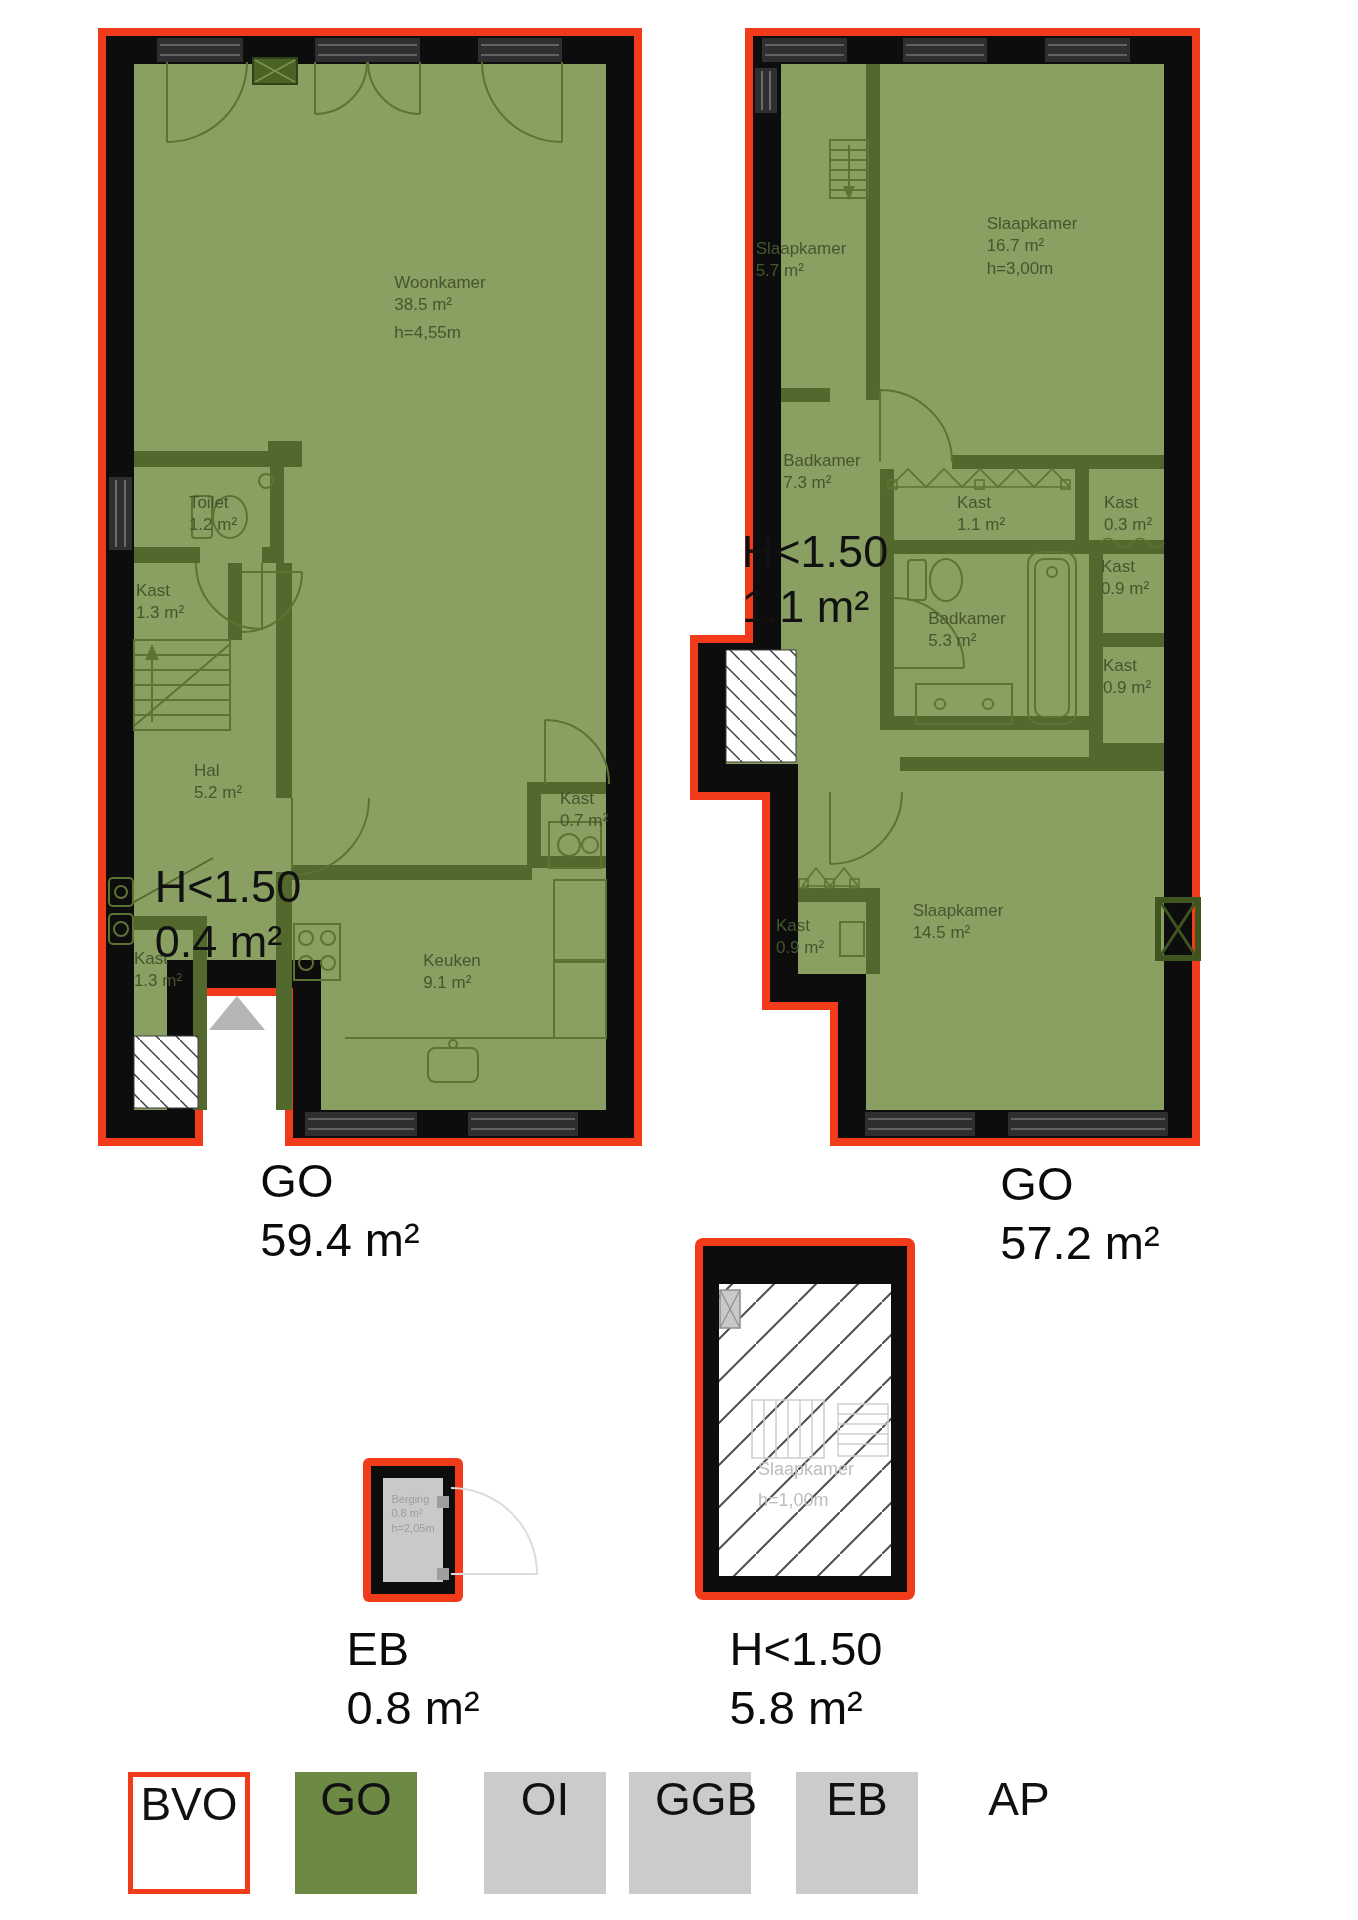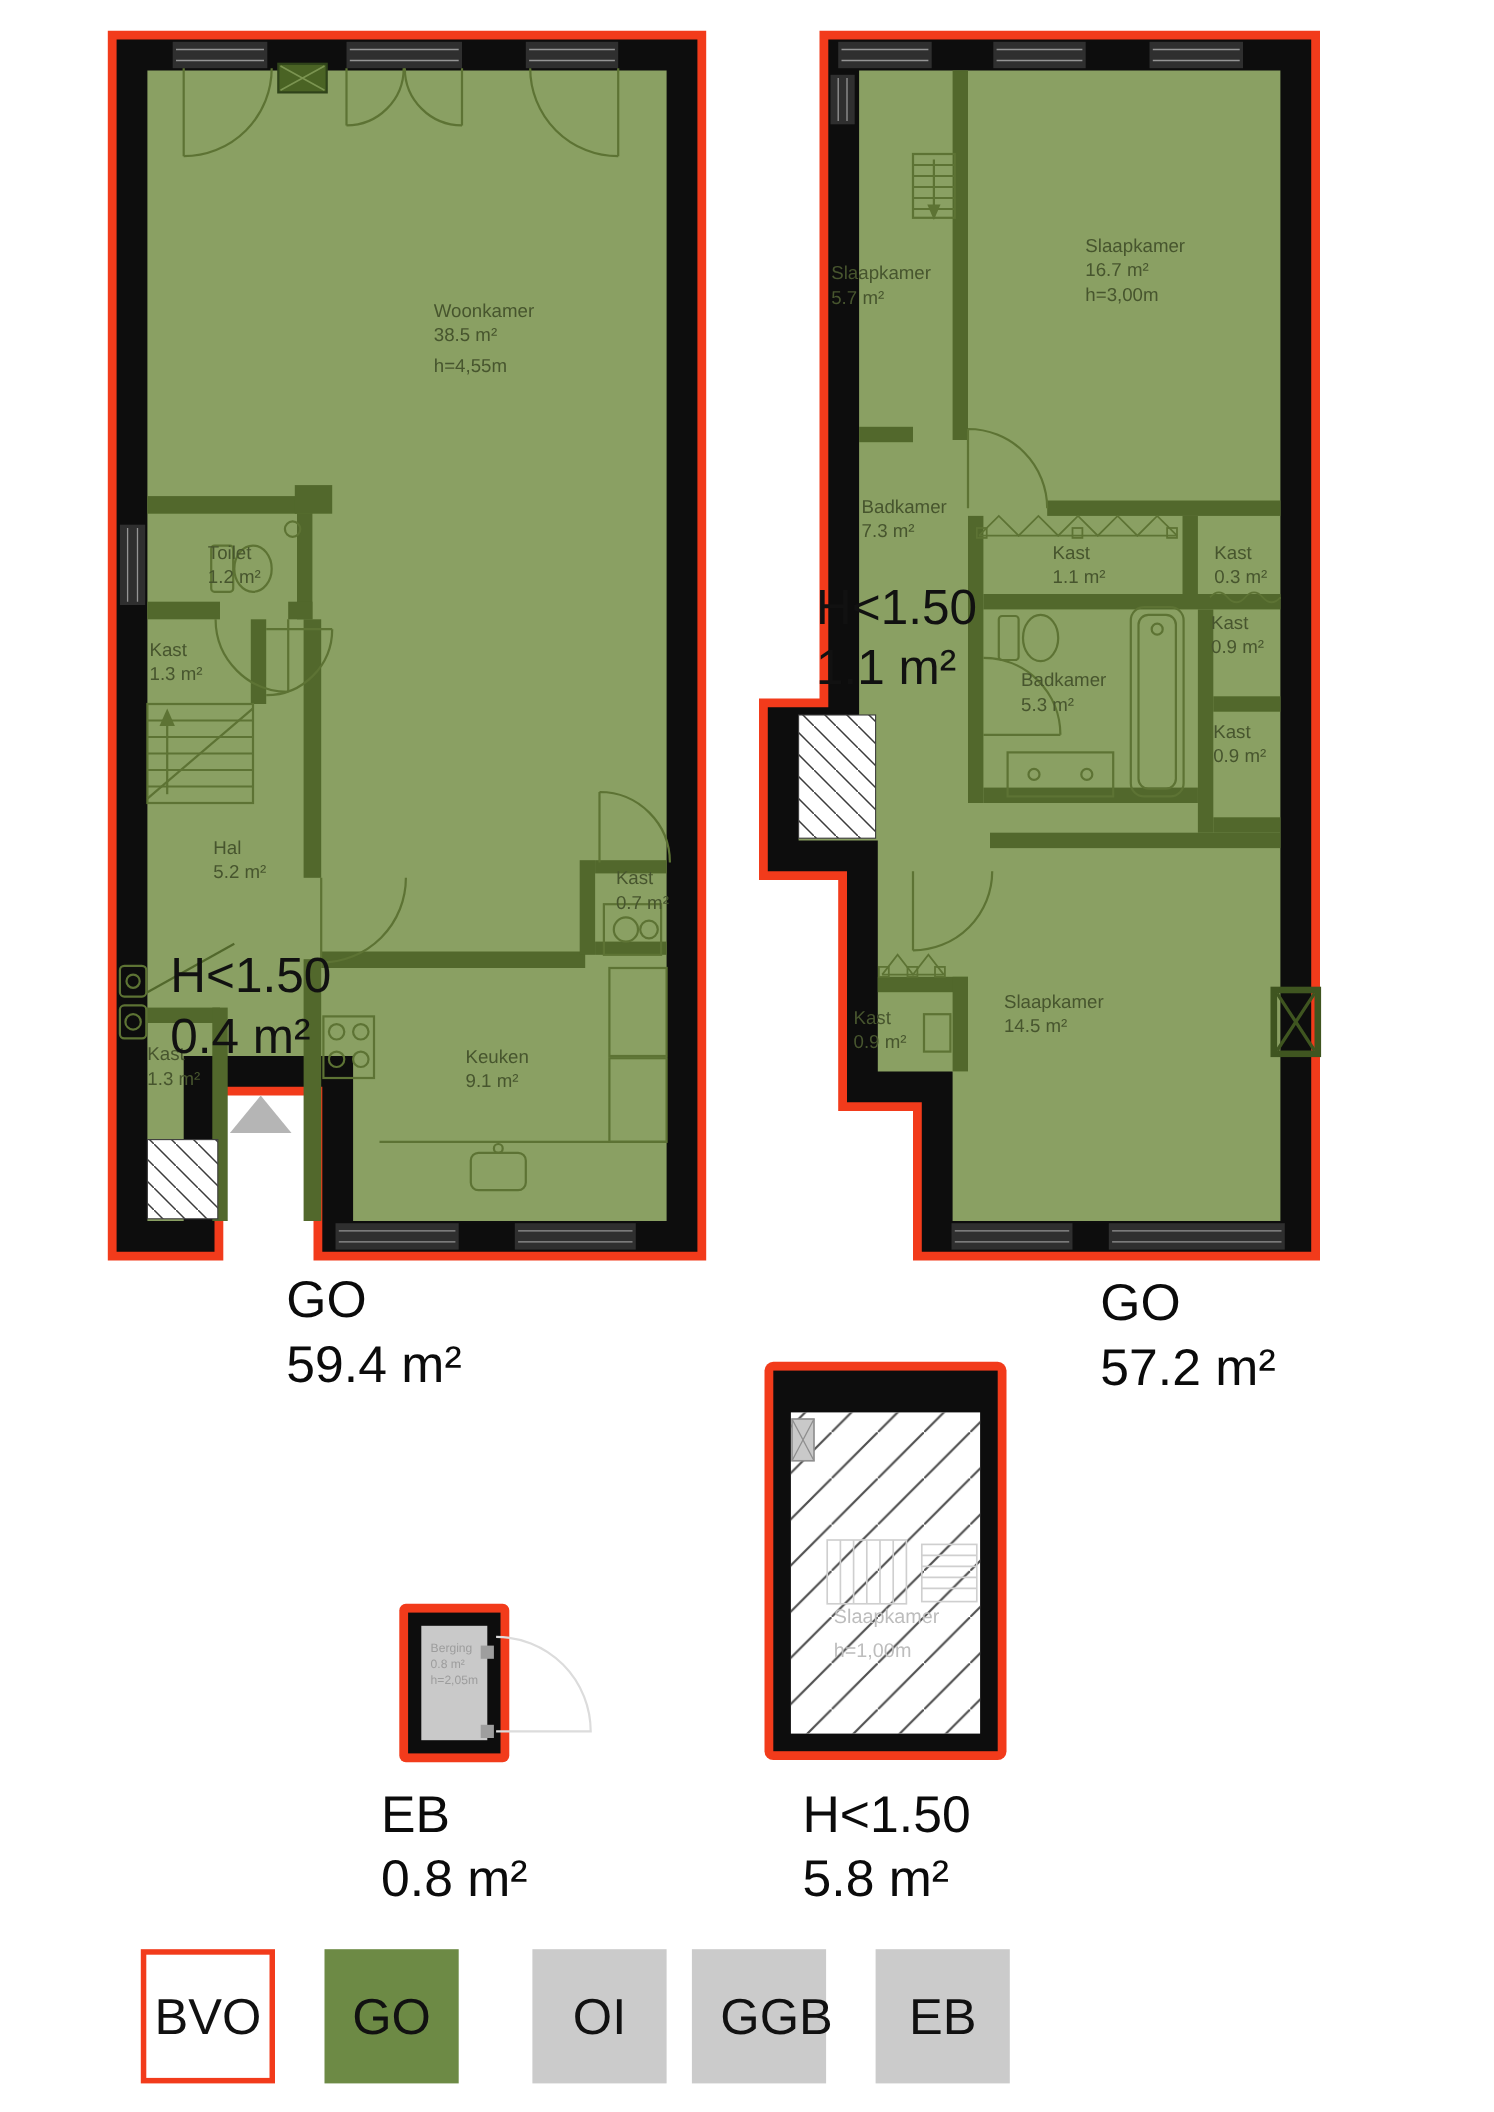--- a/index.html
+++ b/index.html
@@ -15,21 +15,21 @@
   .lbl span{display:block;}
   .room{font-size:17px;line-height:1.32;color:#47552e;}
   .room .hgt{margin-top:5px;}
   .big{font-size:45px;line-height:1.22;color:#111111;}
   .caption{font-size:47px;line-height:1.25;color:#0b0b0b;}
   .storage-lbl{font-size:11px;line-height:1.3;color:#9d9d9d;}
   .attic-lbl{font-size:18px;line-height:1.3;color:#bdbdbd;}
   .attic-lbl .hgt{margin-top:8px;}
   .legend-box{
     position:absolute;top:1772px;width:122px;height:122px;
-    display:flex;align-items:center;justify-content:center;
+    display:flex;justify-content:center;
     font-size:46px;color:#111111;box-sizing:border-box;
   }
   .legend-bvo{background:#ffffff;border:5px solid #f23b1b;}
   .legend-go{background:#6d8a45;}
   .legend-grey{background:#cbcbcb;}
   .legend-none{background:transparent;}
 </style>
 </head>
 <body>
 
@@ -389,14 +389,17 @@
     </div>
 <div class="legend-box legend-grey" style="left:484px;">
       <span>OI</span>
     </div>
 <div class="legend-box legend-grey" style="left:629px;padding-left:32px;">
       <span>GGB</span>
     </div>
 <div class="legend-box legend-grey" style="left:796px;">
       <span>EB</span>
     </div>
+<div class="legend-box legend-none" style="left:958px;">
+      <span>AP</span>
+    </div>
 
 </div>
 
 </body></html>

